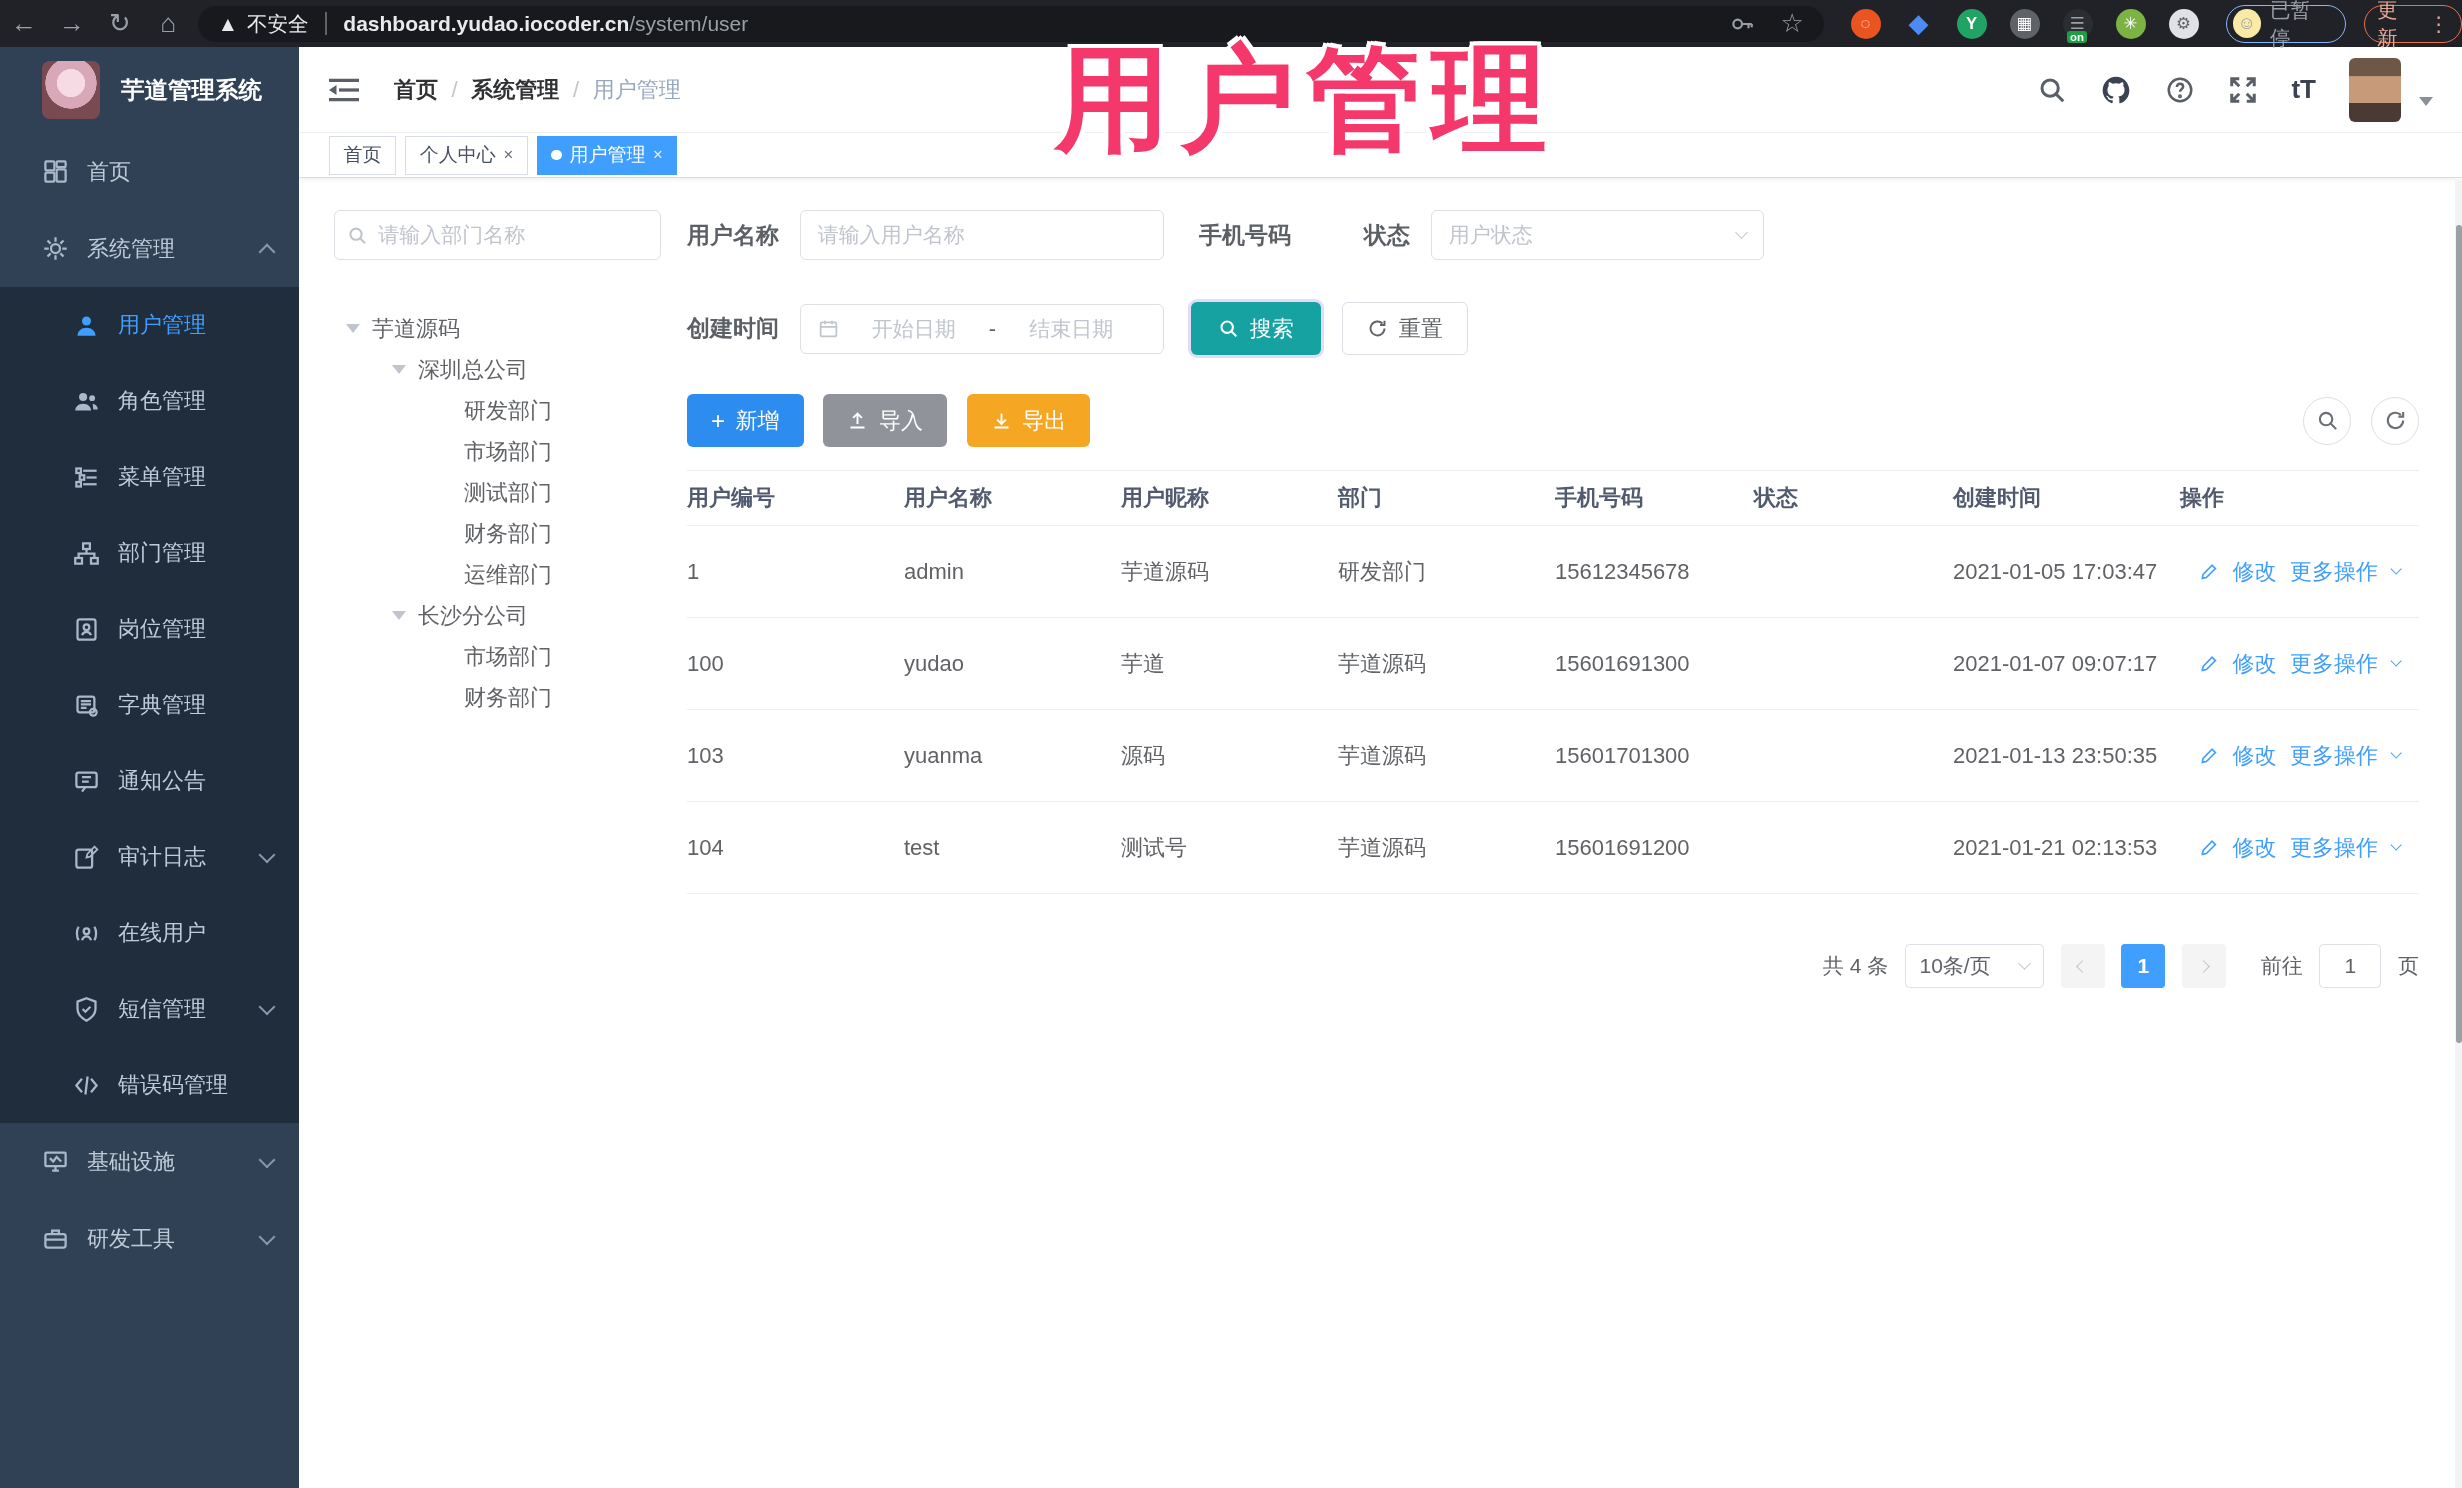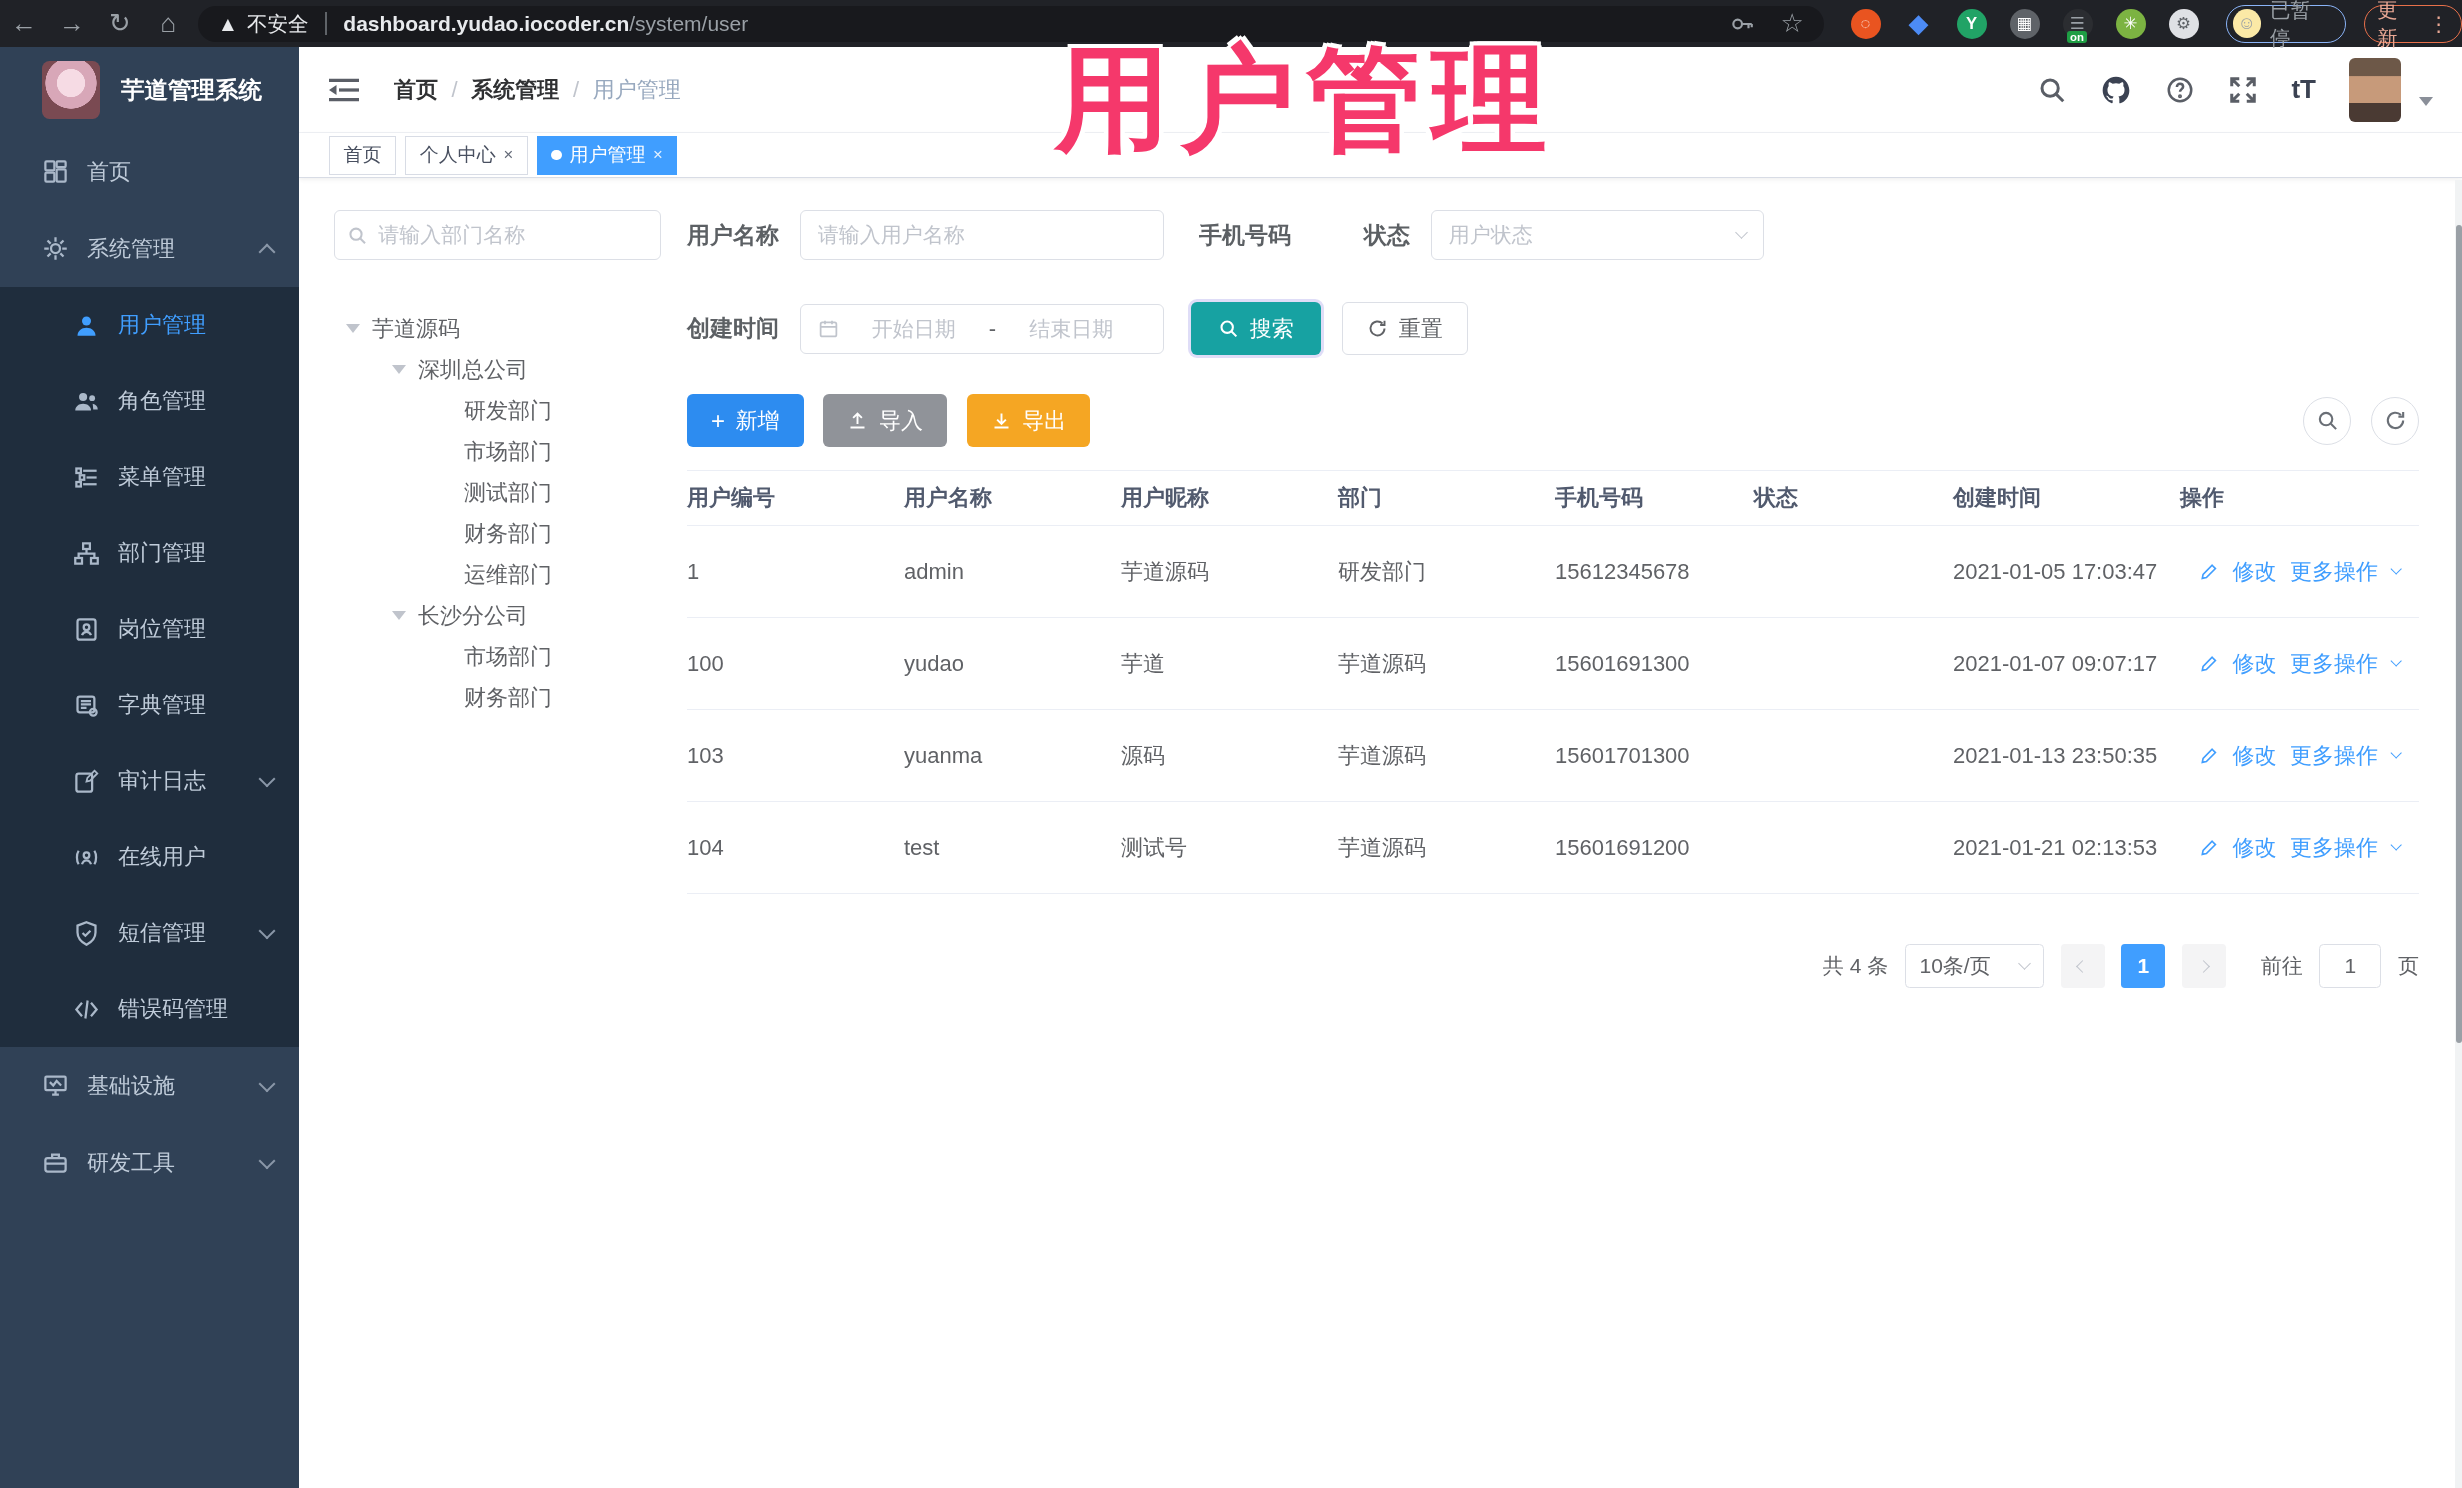--- a/index.html
+++ b/index.html
@@ -284,20 +284,29 @@
     </div>
     <div class="menu-item">
       <span class="mi-icon">
           <svg width="27" height="27" viewBox="0 0 24 24" fill="none" stroke="currentColor" stroke-width="2">
             <rect x="4" y="4" width="15" height="14" rx="2"></rect>
             <path d="M7 8h9M7 11h9M7 14h5"></path>
             <circle cx="18" cy="18" r="3"></circle>
           </svg>
         </span>
       <span class="mi-label">字典管理</span>
+    </div>
+    <div class="menu-item">
+      <span class="mi-icon">
+          <svg width="27" height="27" viewBox="0 0 24 24" fill="none" stroke="currentColor" stroke-width="2">
+            <rect x="3" y="4" width="18" height="13" rx="2"></rect>
+            <path d="M8 21l3-4M8 8h8M8 12h6"></path>
+          </svg>
+        </span>
+      <span class="mi-label">通知公告</span>
     </div>
     <div class="menu-item">
       <span class="mi-icon">
           <svg width="27" height="27" viewBox="0 0 24 24" fill="none" stroke="currentColor" stroke-width="2">
             <rect x="3" y="5" width="14" height="16" rx="2"></rect>
             <path d="M20 3l-8 8-1 4 4-1 8-8z" transform="scale(0.8) translate(4,0)"></path>
           </svg>
         </span>
       <span class="mi-label">审计日志</span>
       <span class="mi-spacer"></span>

